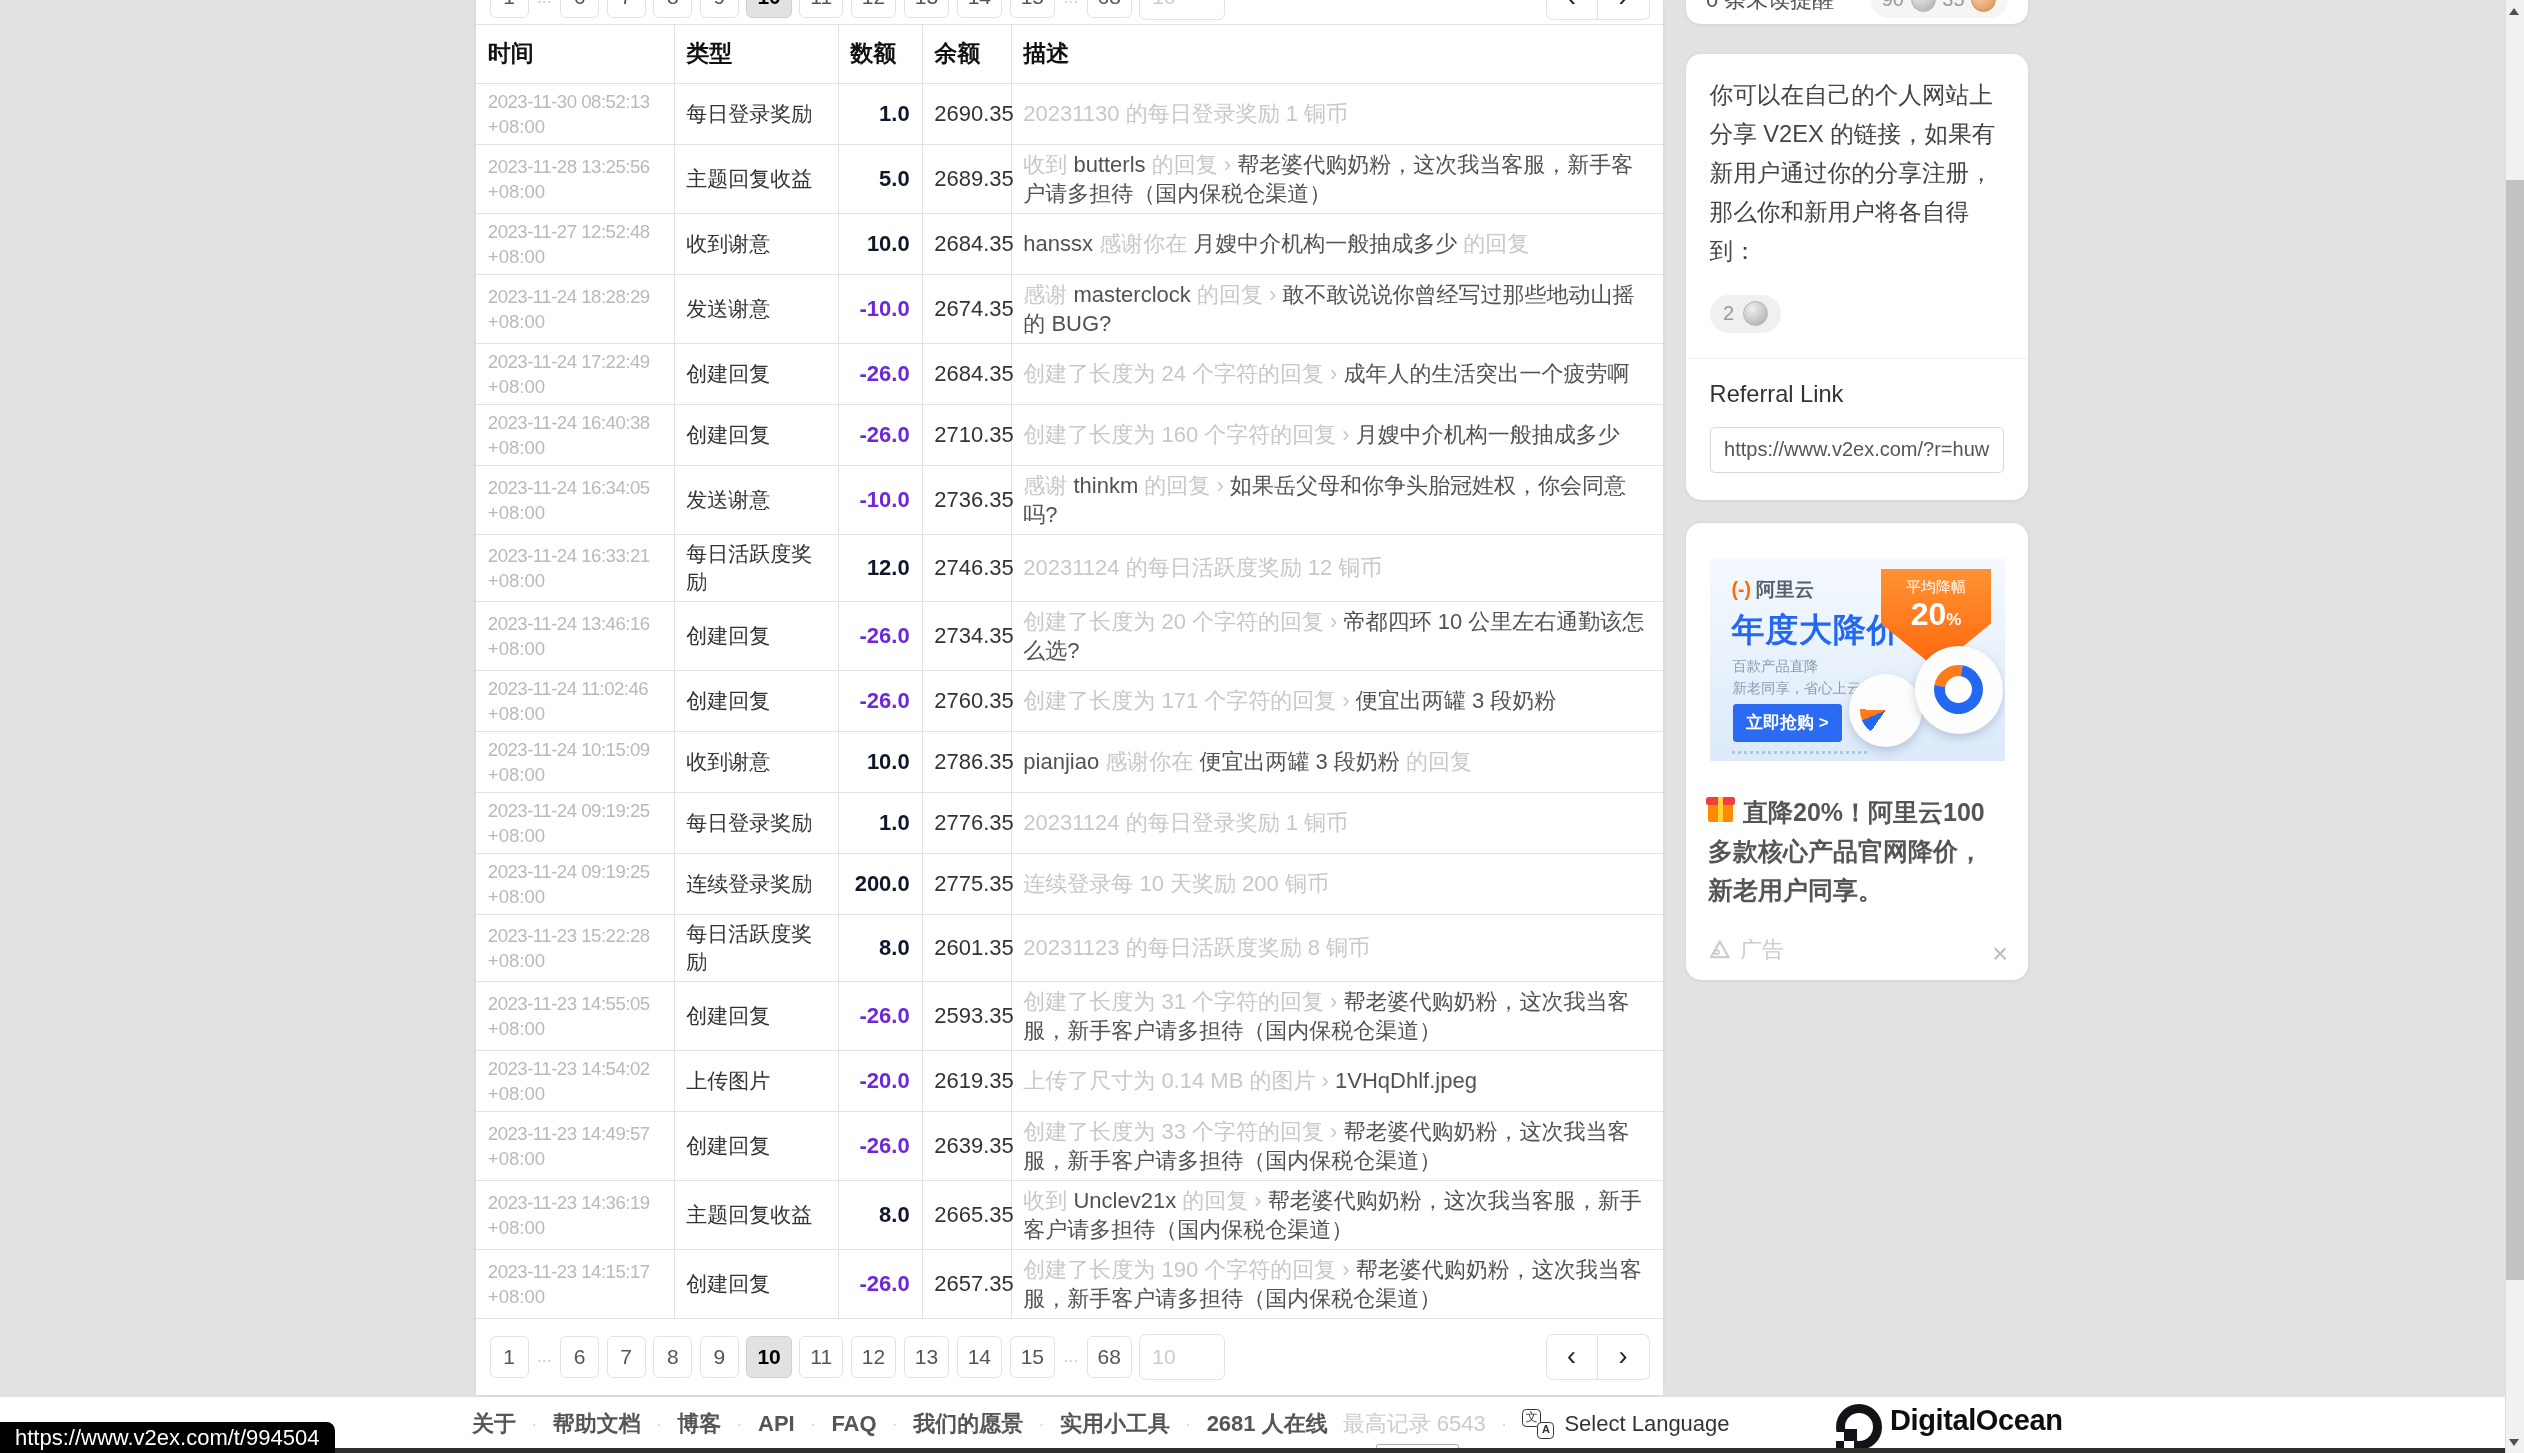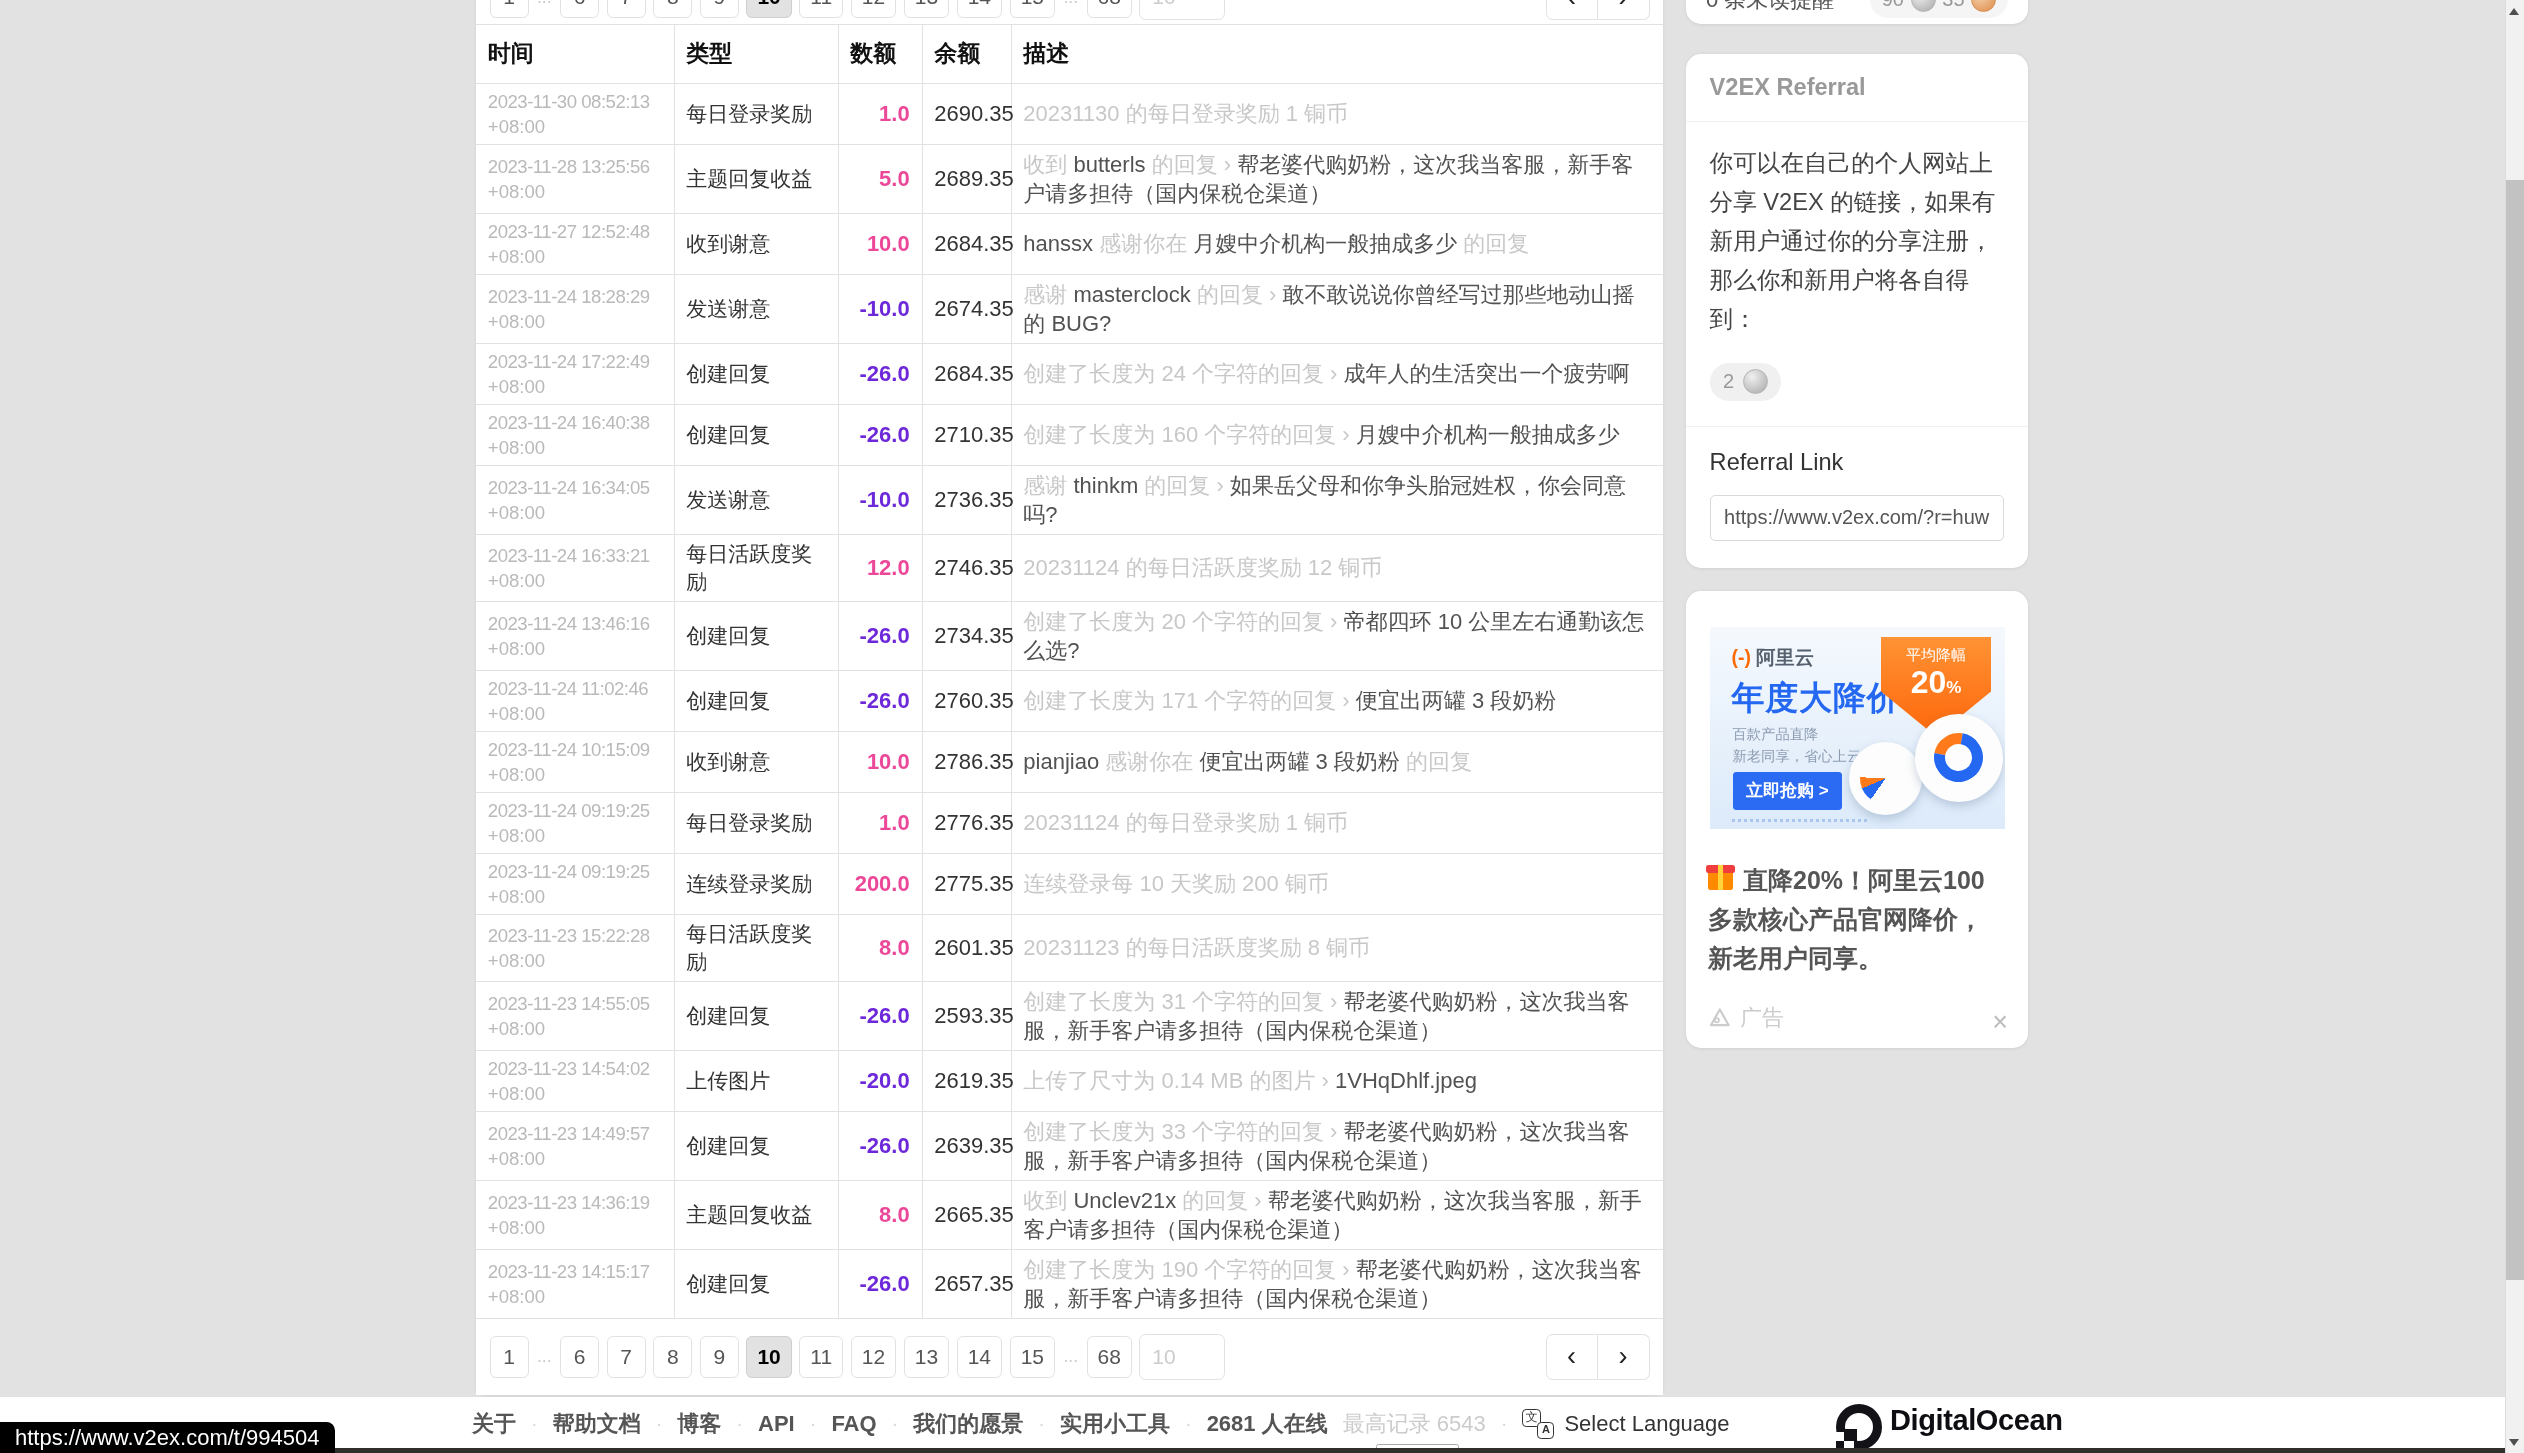--- a/index.html
+++ b/index.html
@@ -33,21 +33,21 @@
   
   table{width:100%;border-collapse:collapse;border-top:0.8px solid #e2e2e2;table-layout:fixed;padding-left:24px;}
   th{font-size:23px;color:#111;text-align:left;padding:13.5px 11.8px;border-bottom:1.7px solid #e2e2e2;font-weight:bold;}
   th,td{border-right:0.8px solid #e2e2e2;}
   th:last-child,td:last-child{border-right:none;}
   td{padding:5px 11.8px;border-bottom:0.8px solid #e2e2e2;vertical-align:middle;}
   .c-time{color:#b9b9b9;font-size:18.6px;line-height:25px;}
   .t-date{white-space:nowrap;letter-spacing:-0.5px;}
   .c-type{font-size:21px;color:#333;}
   .c-amt{font-size:22px;font-weight:bold;text-align:right;}
-  .pos{color:#ec4899;}
+  .pos{color:#0f172a;}
   .neg{color:#6d28d9;}
   .c-bal{font-size:22px;color:#333;text-align:right;}
   .c-desc{font-size:22px;line-height:29px;}
   .d-muted{color:#c8c8c8;}
   .d-link{color:#525252;cursor:pointer;}
 
   
   .sidebar{width:342px;}
   .sbox{background:#fff;border-radius:15px;box-shadow:0 0.8px 3.4px rgba(0,0,0,.08);}
   .notif{margin-top:-25px;height:49px;display:flex;align-items:center;justify-content:space-between;padding:0 20px;}
@@ -409,21 +409,20 @@
       <span class="notif-label">0 条未读提醒</span>
       <span class="money-pill">
         <span class="money-num">90</span>
         <span class="coin silver"></span>
         <span class="money-num">35</span>
         <span class="coin bronze"></span>
       </span>
     </div>
 
     <div class="sbox referral">
-      <div class="sbox-title">V2EX Referral</div>
       <div class="ref-body">
         <div class="ref-text">你可以在自己的个人网站上分享 V2EX 的链接，如果有新用户通过你的分享注册，那么你和新用户将各自得到：</div>
         <span class="ref-pill">
           <span class="money-num">2</span>
           <span class="coin silver"></span>
         </span>
       </div>
       <div class="ref-link">
         <div class="ref-link-label">Referral Link</div>
         <input class="ref-input" type="text" value="https://www.v2ex.com/?r=huwenzhe" style="">

